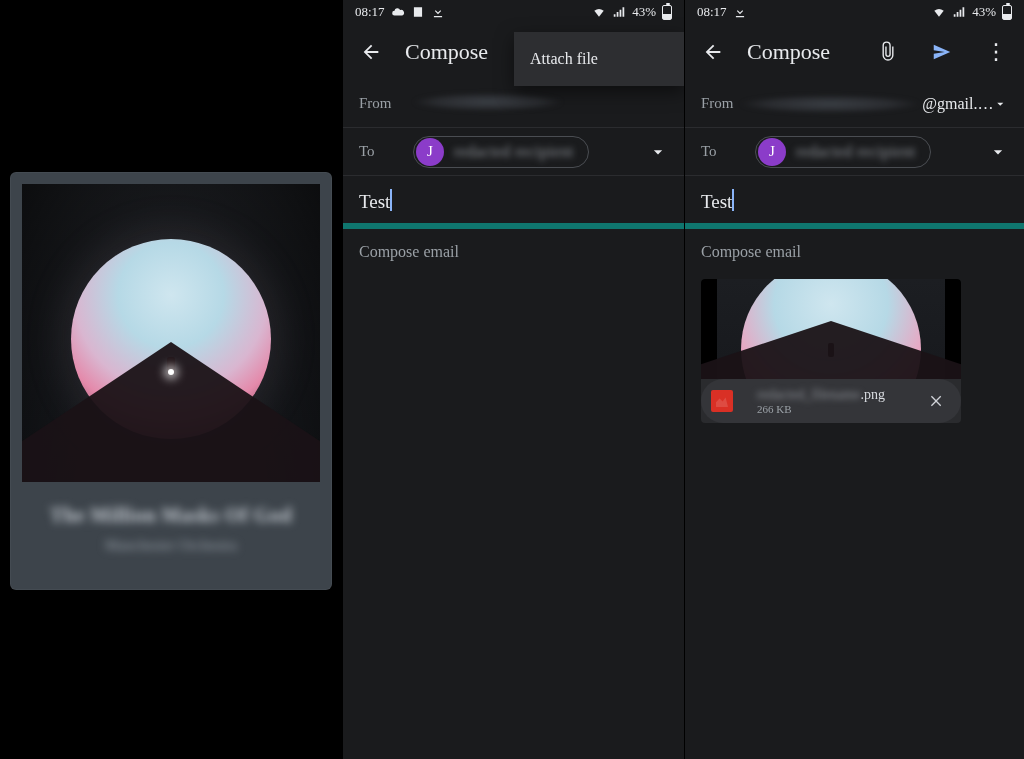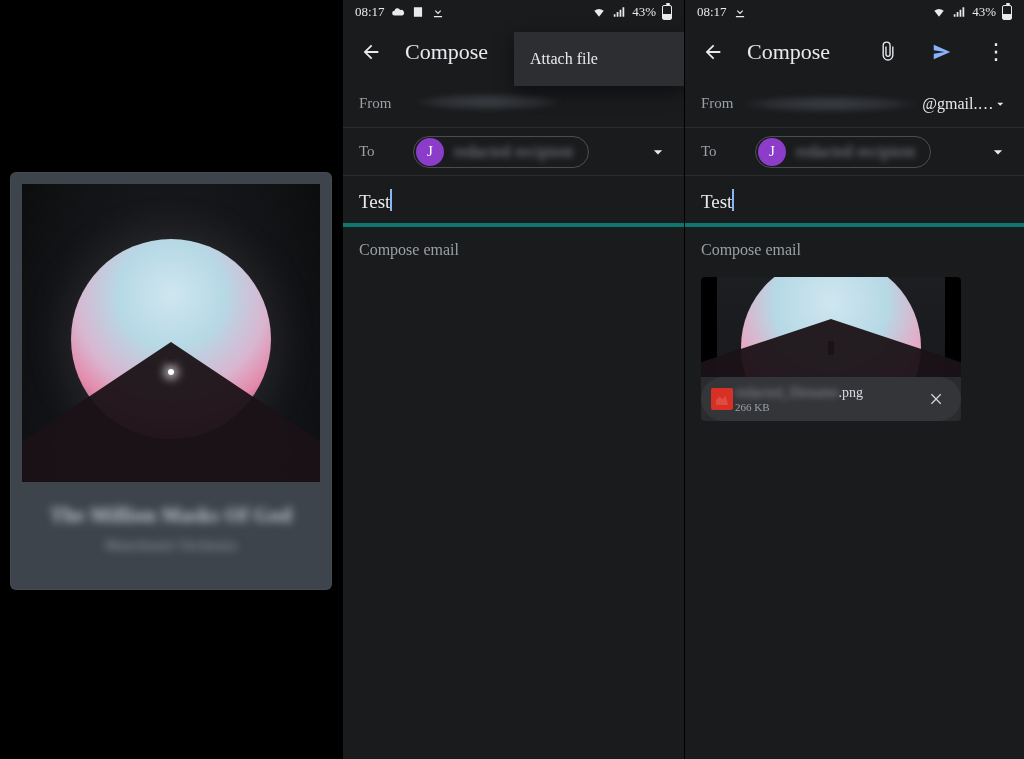--- a/index.html
+++ b/index.html
@@ -62,21 +62,21 @@
   .row { display:flex; align-items:center; min-height:48px; padding: 0 16px; border-bottom:1px solid #2b2c2f; font-size:16px; color:#9aa0a6; }
   .row .label { width:54px; color:#9aa0a6; font-size:15px; }
   .row .value { flex:1; color:#e8eaed; }
   .row .chev { width:20px; height:20px; fill:#e8eaed; }
   .chip {
     display:inline-flex; align-items:center; gap:10px; height:32px; padding: 0 14px 0 2px;
     border:1px solid #4a4d52; border-radius:16px; background:transparent;
   }
   .chip .avatar { width:28px; height:28px; border-radius:50%; background:#8b3cc9; color:#fff; display:flex; align-items:center; justify-content:center; font-size:15px; font-weight:500;}
   .chip .chip-text { color:#8d9197; filter: blur(3px); letter-spacing:.3px; }
-  .subject-row { padding: 10px 16px; border-bottom:4px solid #0f766e; }
+  .subject-row { padding: 10px 16px; border-bottom:6px solid #0f766e; }
   .subject { font-size:19px; color:#e8eaed; position:relative; }
   .caret { display:inline-block; width:1.5px; height:22px; background:#8ab4f8; margin-left:0; transform:translateY(3px); }
   .body-row { padding: 14px 16px; color:#9aa0a6; font-size:16px; }
 
   
   .popup {
     position:absolute; right:0; top:32px; width: 170px; background:#2d2e31; border-radius:0;
     box-shadow: 0 6px 18px rgba(0,0,0,.5); padding: 6px 0;
   }
   .popup .item { padding: 12px 16px; font-size:16px; color:#e8eaed; white-space:nowrap; }
@@ -86,21 +86,21 @@
     margin: 4px 16px 0 16px; width: 260px; border-radius: 4px; overflow:hidden; background:#2a2b2e;
   }
   .attach-thumb { height: 100px; position:relative; background: linear-gradient(#1c1e22,#17191d); overflow:hidden; }
   .attach-thumb .blackbar { position:absolute; top:0; bottom:0; width:16px; background:#000; }
   .attach-thumb .blackbar.left { left:0; } .attach-thumb .blackbar.right { right:0; }
   .attach-thumb .moon { position:absolute; left:50%; top:70%; transform:translate(-50%,-50%); width:180px; height:180px; border-radius:50%;
     background: radial-gradient(circle at 50% 25%, #cfe6ef 0%, #b6d9e6 35%, #e6a9c4 60%, #e06d97 78%, #4a2233 100%); }
   .attach-thumb .road { position:absolute; left:50%; bottom:-2px; width: 360px; height: 60px; transform: translateX(-50%);
     background:#1a1216; clip-path: polygon(0 100%, 100% 100%, 50% 0); opacity:.95;}
   .attach-thumb .fig { position:absolute; left:50%; bottom:22px; transform:translateX(-50%); width:6px; height:14px; background:#1a1216; border-radius:2px;}
-  .attach-meta { display:flex; align-items:center; padding: 8px 10px; gap:2px; background:#343539;border-radius:23px; }
+  .attach-meta { display:flex; align-items:center; padding: 8px 10px; gap:24px; background:#343539;border-radius:23px; }
   .attach-meta .ftype { width:22px; height:22px; background:#d93025; border-radius:2px; position:relative; }
   .attach-meta .ftype::after{content:""; position:absolute; inset:5px; background:linear-gradient(#fff2,#fff2); clip-path: polygon(0 60%,30% 30%,55% 55%,80% 20%,100% 100%,0 100%); }
   .attach-meta .names { flex:1; min-width:0; }
   .attach-meta .fname { font-size:14px; color:#d9dce1; white-space:nowrap; }
   .attach-meta .fname .blur { filter: blur(3px); color:#8d9197; }
   .attach-meta .fsize { font-size:11px; color:#9aa0a6; }
   .attach-meta .close { width:28px; height:28px; display:flex; align-items:center; justify-content:center; }
   .attach-meta .close svg { width:16px; height:16px; fill:#cfd2d7; }
 
   .from-blur { display:inline-block; width:150px; height:18px; border-radius:5px; background: radial-gradient(closest-side,#3a3e44,#2a2c30 70%,transparent); filter: blur(2px); }

